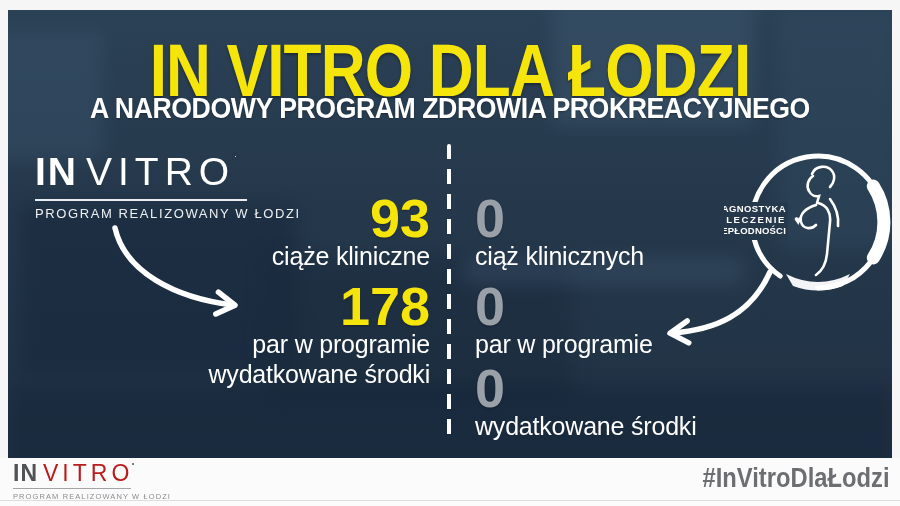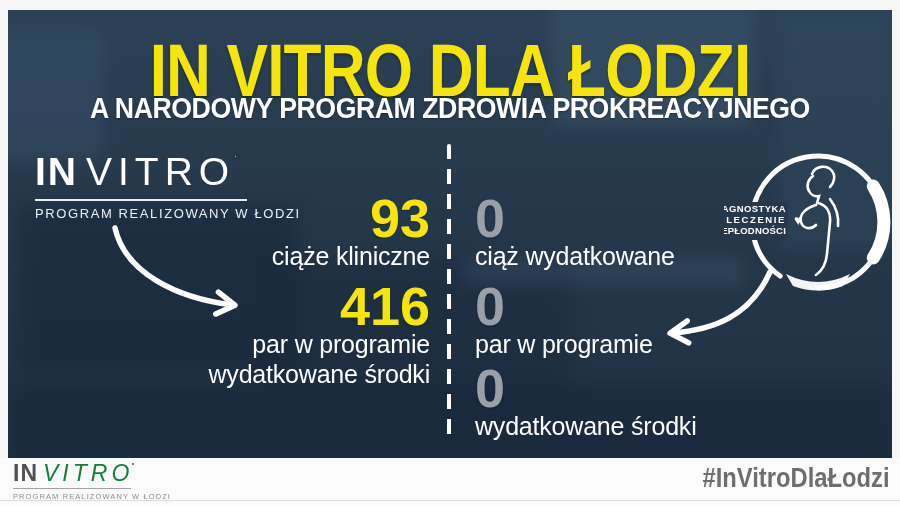--- a/index.html
+++ b/index.html
@@ -60,21 +60,21 @@
   .badge-svg { position:absolute; left:716px; top:126px; width:168px; height:168px; }
   .badge-text { font-family:"Liberation Sans",sans-serif; font-weight:bold; fill:#ffffff; }
   .arrows-svg { position:absolute; left:0; top:0; width:884px; height:448px; pointer-events:none; }
 
   
   .footer { position:absolute; left:0; top:458px; width:900px; height:48px; background:#fbfbfb; }
   .footer-line { position:absolute; left:0; top:42px; width:900px; height:1px; background:#dbdddf; }
   .logo-footer { position:absolute; left:13px; top:2px; color:#595b5e; }
   .lf-word { font-size:23px; line-height:26px; white-space:nowrap; }
   .lf-in { font-weight:bold; letter-spacing:1px; color:#515254; }
-  .lf-vitro { font-weight:normal; letter-spacing:4px; margin-left:5px; color:#15803d;font-style:italic; }
+  .lf-vitro { font-weight:normal; letter-spacing:4px; margin-left:5px; color:#b91c1c; }
   .lf-o { position:relative; display:inline-block; }
   .lf-o .o-dot { position:absolute; top:1px; right:-3px; width:6px; height:6px;
                  border-radius:50%; background:#515254; border:2px solid #fbfbfb; }
   .lf-rule { width:118px; height:1px; background:#a2a4a7; margin-top:2px; }
   .lf-tagline { font-size:7.5px; letter-spacing:1.1px; margin-top:3px; color:#8a8c8f; white-space:nowrap; }
   .hashtag { position:absolute; right:10px; top:5px; font-size:27px; font-weight:bold; color:#6d6e71;
              transform:scaleX(.88); transform-origin:right center; white-space:nowrap; }
 </style>
 </head>
 <body>
@@ -101,34 +101,34 @@
       <div class="logo-rule"></div>
       <div class="logo-tagline">PROGRAM REALIZOWANY W ŁODZI</div>
     </div>
 
     <div class="col col-left">
       <div class="stat-group">
         <div class="stat-num">93</div>
         <div class="stat-label">ciąże kliniczne</div>
       </div>
       <div class="stat-group">
-        <div class="stat-num">416</div>
+        <div class="stat-num">178</div>
         <div class="stat-label">par w programie</div>
       </div>
       <div class="stat-group">
         <div class="stat-label">wydatkowane środki</div>
       </div>
     </div>
 
     <div class="divider"></div>
 
     <div class="col col-right">
       <div class="stat-group">
         <div class="stat-num">0</div>
-        <div class="stat-label">ciąż wydatkowane</div>
+        <div class="stat-label">ciąż klinicznych</div>
       </div>
       <div class="stat-group">
         <div class="stat-num">0</div>
         <div class="stat-label">par w programie</div>
       </div>
       <div class="stat-group">
         <div class="stat-num">0</div>
         <div class="stat-label">wydatkowane środki</div>
       </div>
     </div>

